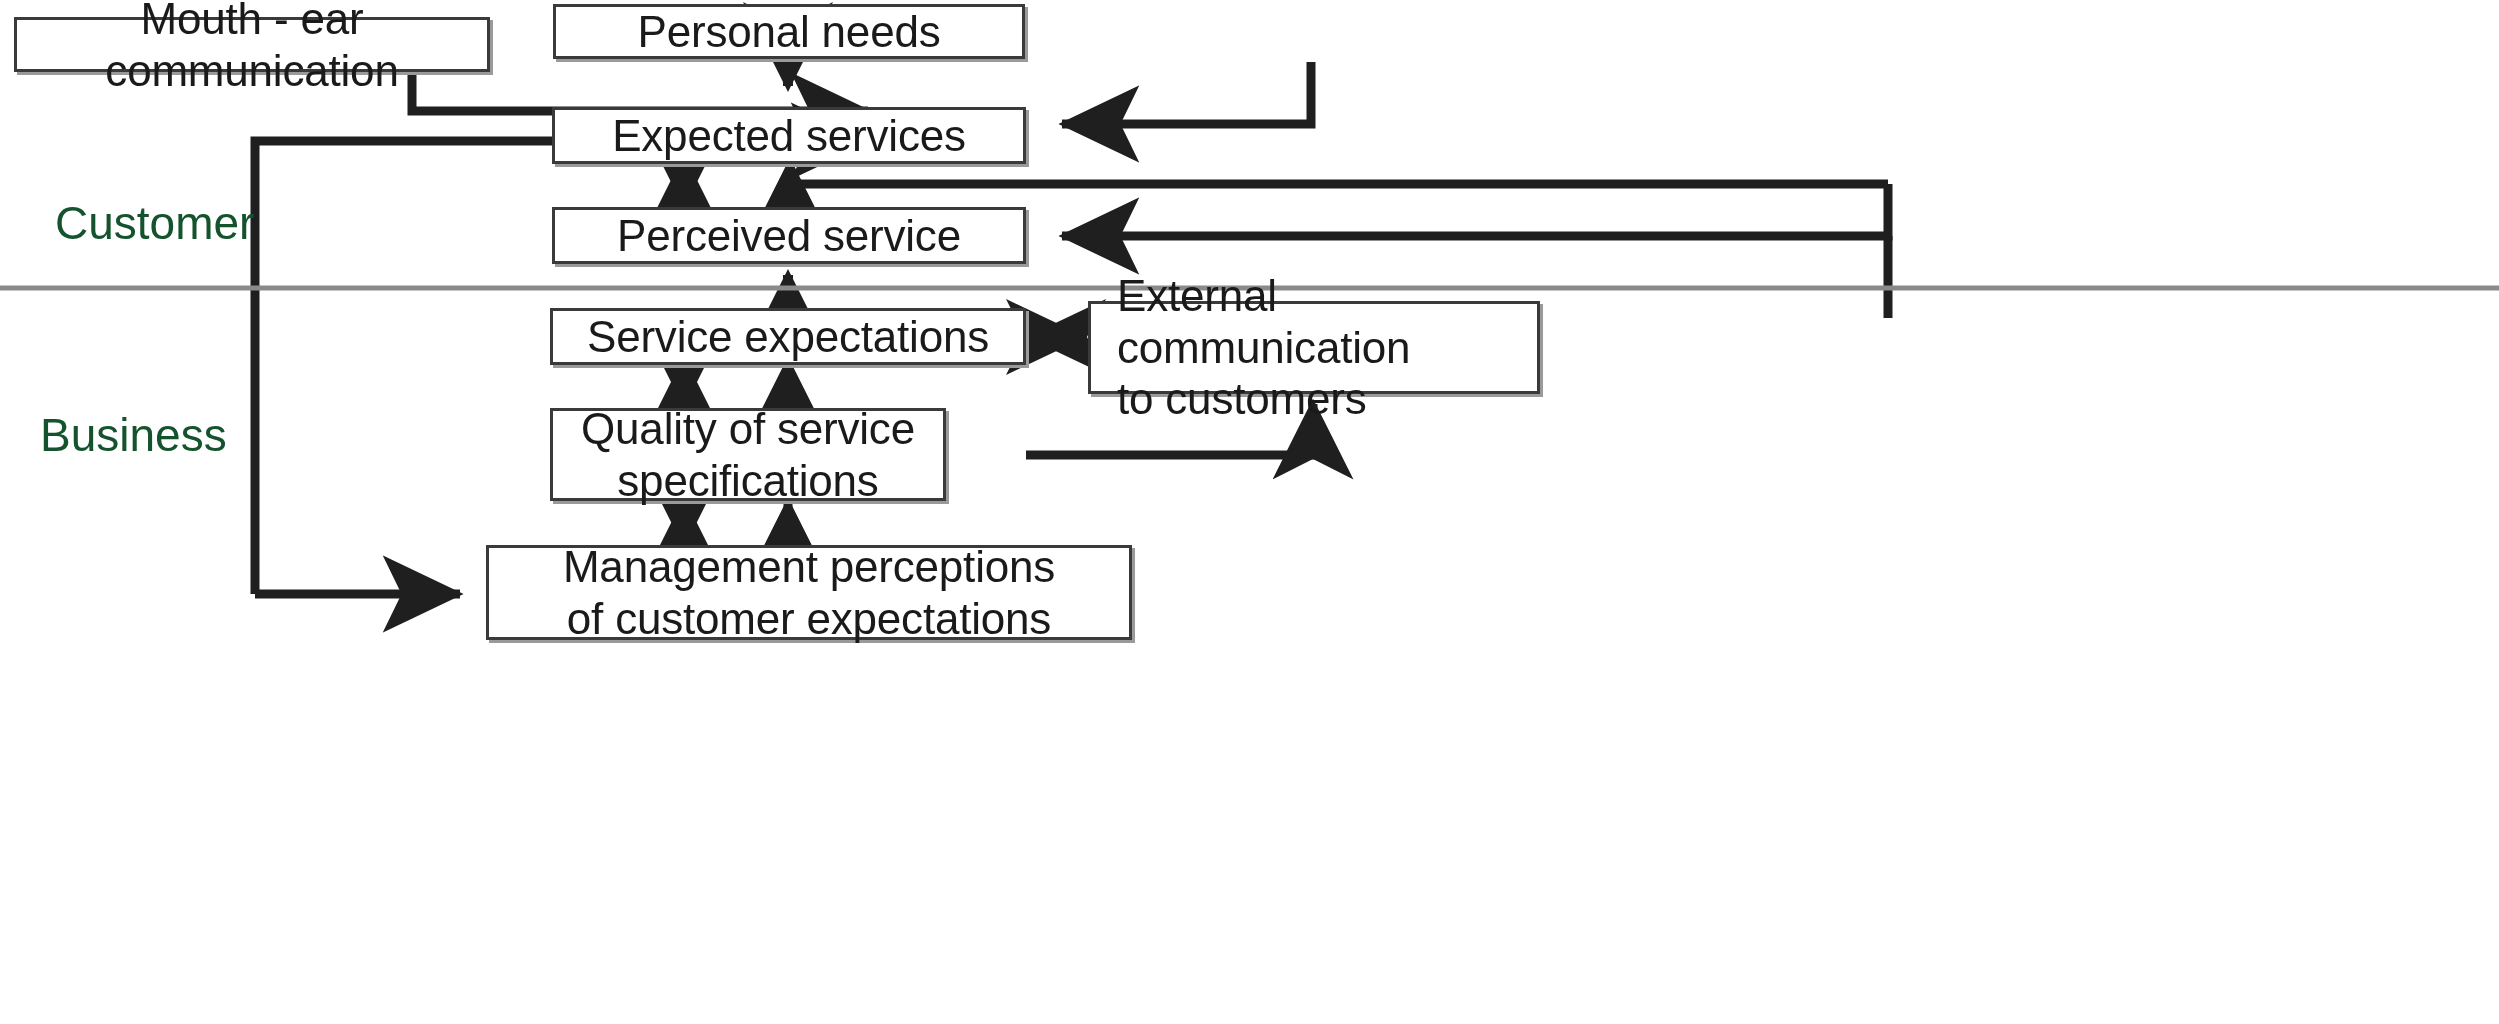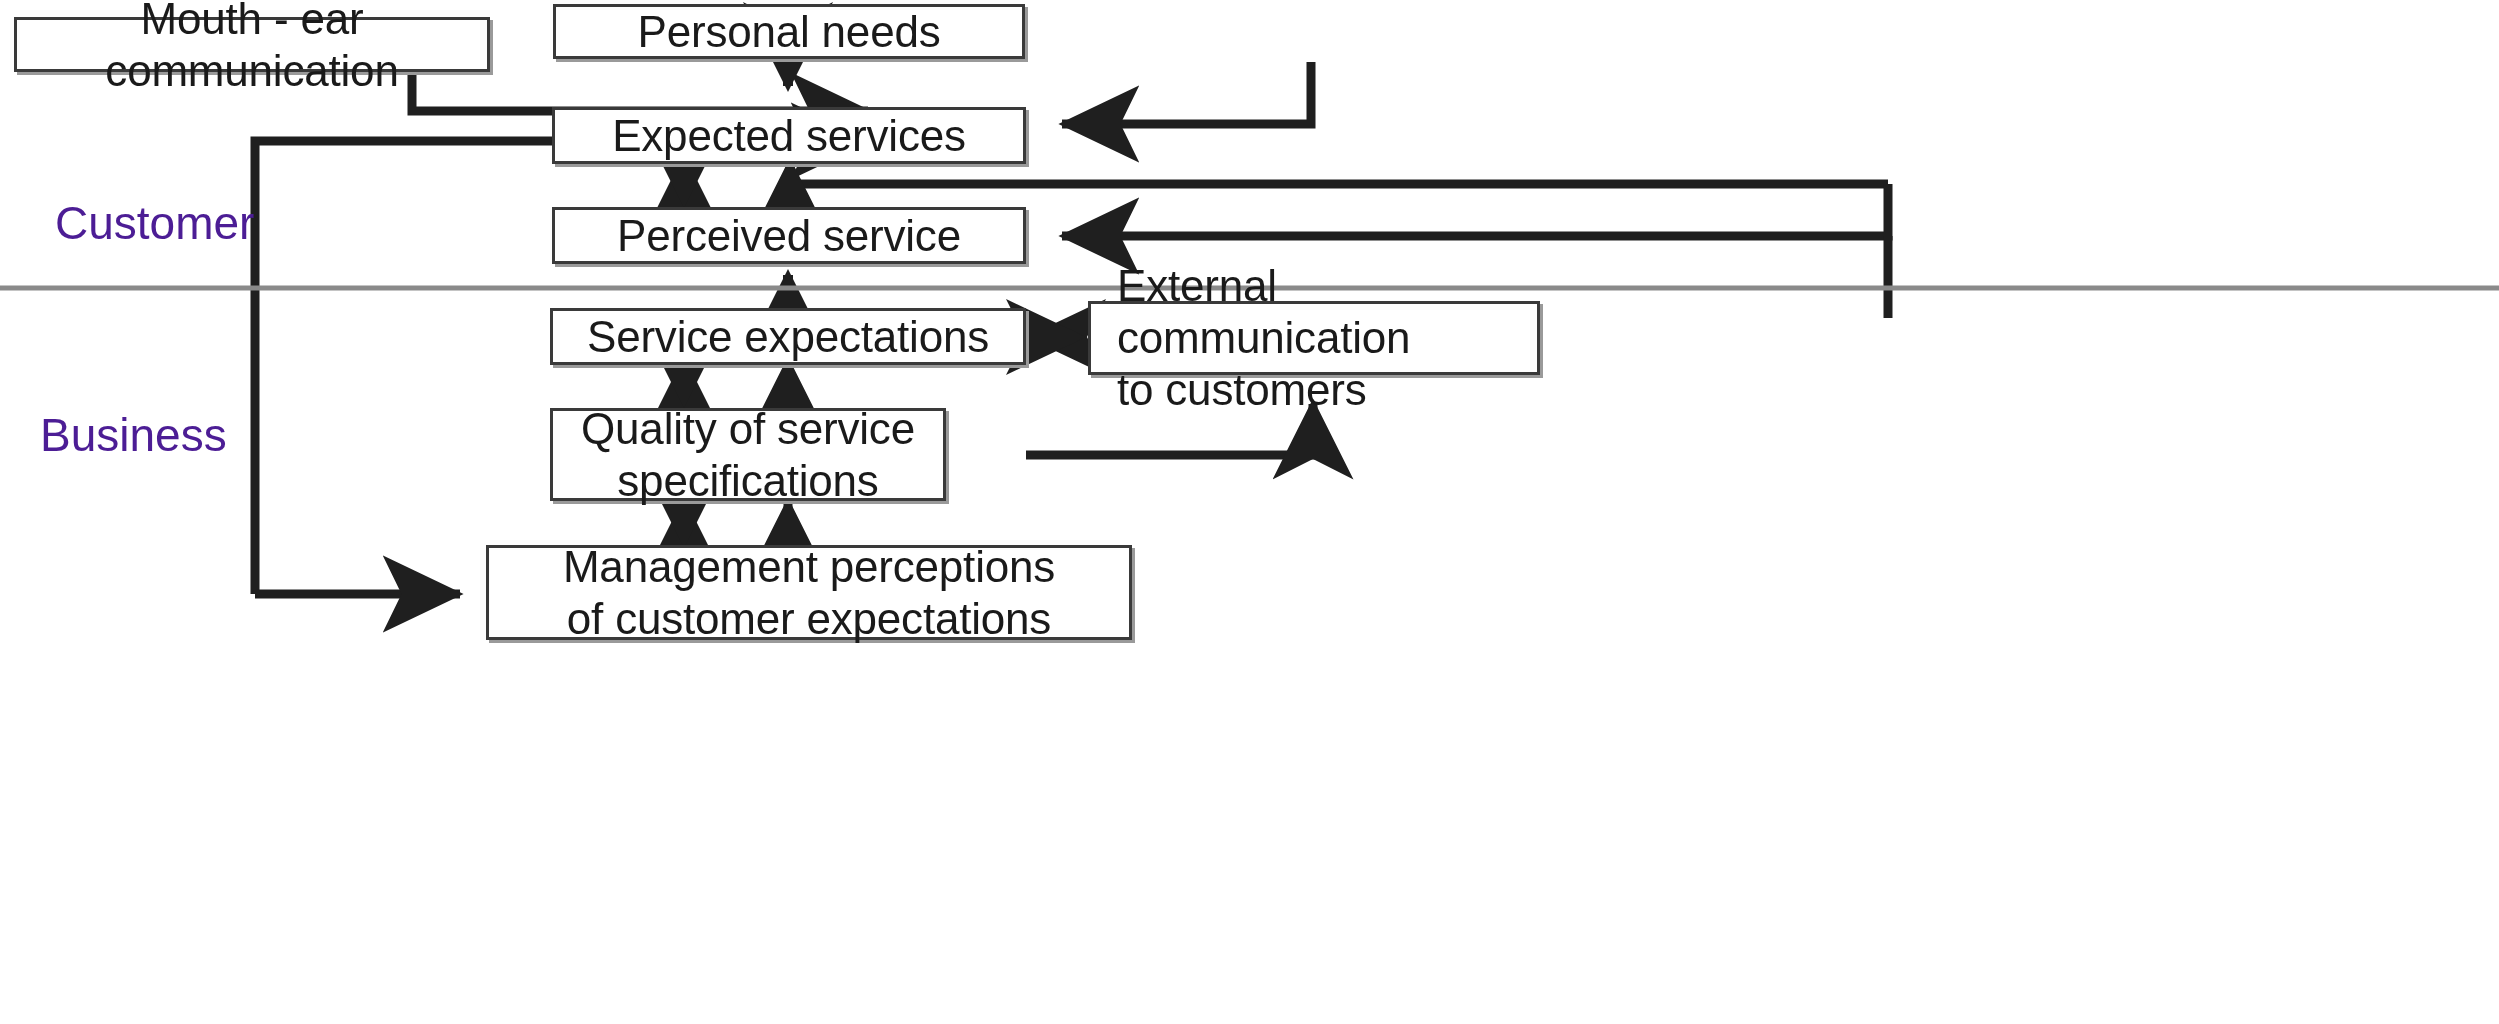--- a/index.html
+++ b/index.html
@@ -38,21 +38,21 @@
     letter-spacing: -0.2px;
     font-family: "Liberation Sans", sans-serif;
   }
   .node-box.left-align {
     justify-content: flex-start;
     padding-left: 26px;
     text-align: left;
   }
   .side-label {
     position: absolute;
-    color: #4c1d95;
+    color: #14532d;
     font-size: 46px;
     font-family: "Liberation Sans", sans-serif;
     white-space: nowrap;
   }
   .node-label { display: block; white-space: pre-line; }
 </style>
 </head>
 <body>
 
 <div id="canvas">
@@ -152,21 +152,21 @@
   </div>
 
   <div class="node-box" style="left:552px; top:207px; width:474px; height:57px;">
     <span class="node-label">Perceived service</span>
   </div>
 
   <div class="node-box" style="left:550px; top:308px; width:476px; height:57px;">
     <span class="node-label">Service expectations</span>
   </div>
 
-  <div class="node-box left-align" style="left:1088px; top:301px; width:452px; height:74px;">
+  <div class="node-box left-align" style="left:1088px; top:301px; width:452px; height:93px;">
     <span class="node-label">External communication
 to customers</span>
   </div>
 
   <div class="node-box" style="left:550px; top:408px; width:396px; height:93px;">
     <span class="node-label">Quality of service
 specifications</span>
   </div>
 
   <div class="node-box" style="left:486px; top:545px; width:646px; height:95px;">

